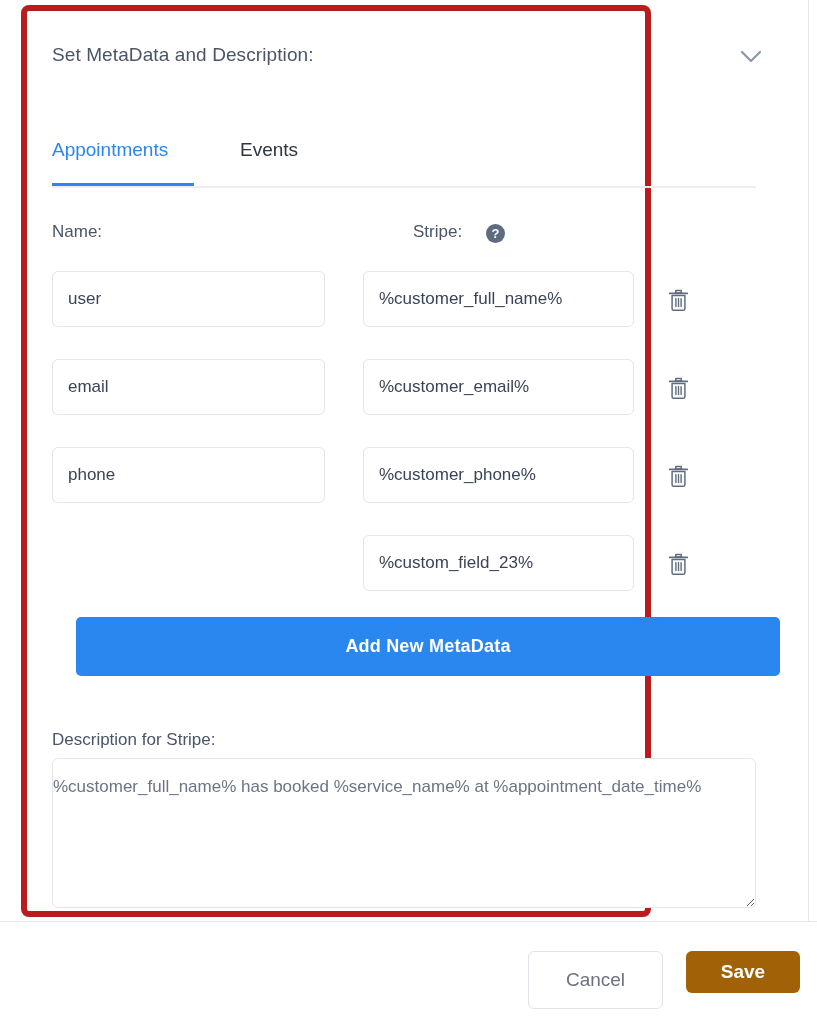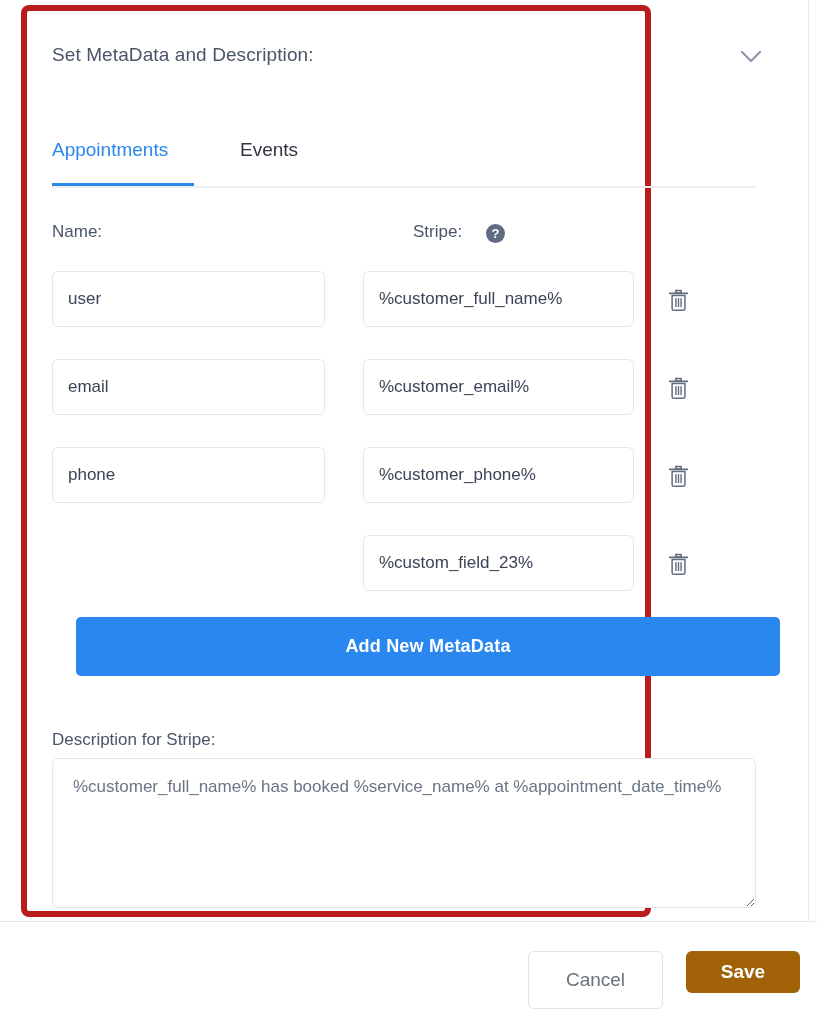--- a/index.html
+++ b/index.html
@@ -237,21 +237,21 @@
     width: 704px;
     height: 150px;
     box-sizing: border-box;
     border: 1px solid #e3e6eb;
     border-radius: 6px;
     background: #ffffff;
     font-family: inherit;
     font-size: 17px;
     line-height: 1.6;
     color: #6b7585;
-    padding: 14px 20px;
+    padding: 14px 0;
     resize: vertical;
     outline: none;
   }
 
   
   .footer-divider {
     position: absolute;
     left: 0;
     top: 921px;
     width: 817px;

